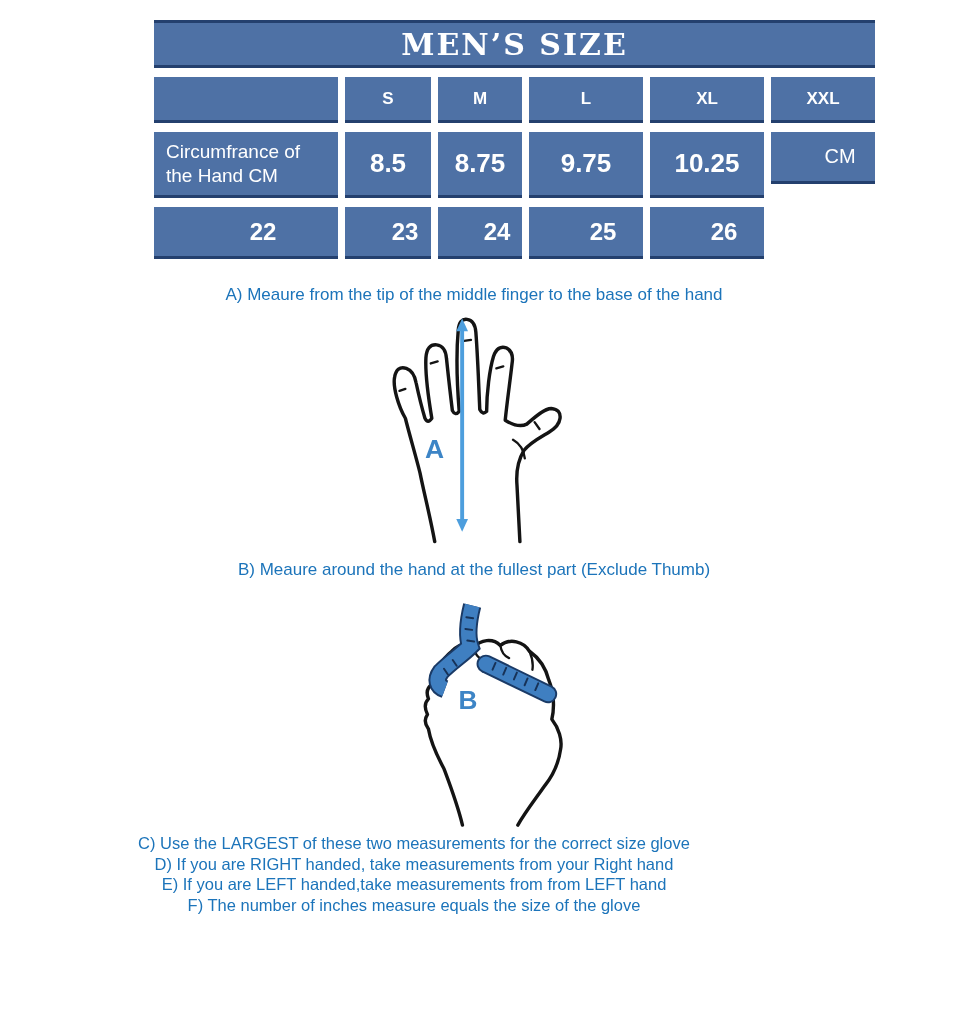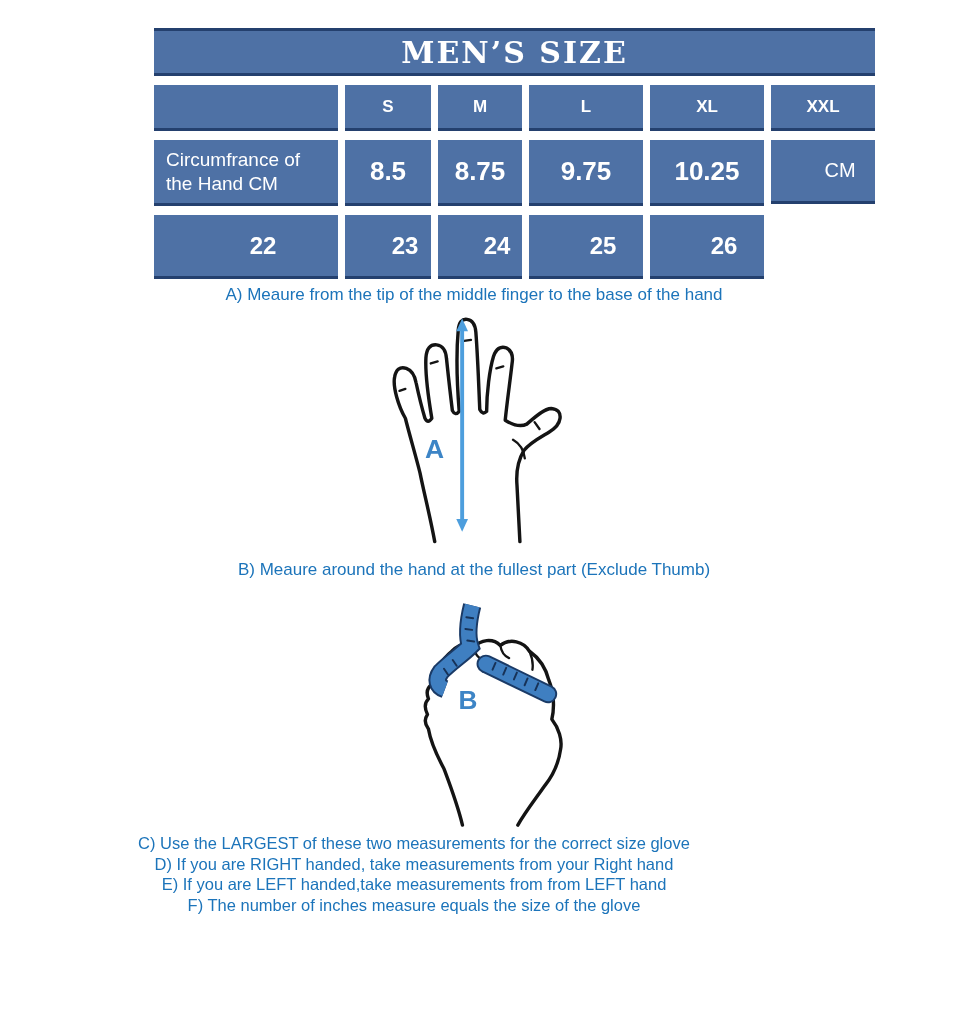--- a/index.html
+++ b/index.html
@@ -6,21 +6,21 @@
   body{
     width:956px;height:1024px;
     background:#ffffff;
     font-family:"Liberation Sans", sans-serif;
     position:relative;
     overflow:hidden;
   }
 
   
   .size-table{
-    position:absolute;left:154px;top:28px;
+    position:absolute;left:154px;top:20px;
     display:grid;
     grid-template-columns:184px 86px 84px 114px 114px 104px;
     column-gap:7px;row-gap:9px;
   }
   .cell{
     background:#4e71a5;
     color:#ffffff;
     display:flex;align-items:center;justify-content:center;
     box-sizing:border-box;
     border-bottom:3px solid #24406e;
@@ -29,21 +29,21 @@
     grid-column:1 / -1;
     height:48px;
     border-top:3px solid #24406e;
     font-family:"DejaVu Serif", serif;
     font-weight:bold;
     font-size:30px;
     letter-spacing:2px;
   }
   .h-size{height:46px;font-weight:bold;font-size:17px;}
   .h-circ{height:66px;font-size:26px;font-weight:bold;}
-  .h-cm{height:64px;font-size:24px;font-weight:bold;padding-left:34px;}
+  .h-cm{height:52px;font-size:24px;font-weight:bold;padding-left:34px;}
   .rowlabel-circ{
     justify-content:flex-start;
     padding:0 30px 0 12px;
     font-weight:normal;
     font-size:19px;
     line-height:1.25;
     text-align:left;
   }
   .rowlabel-cm{
     font-weight:normal;

